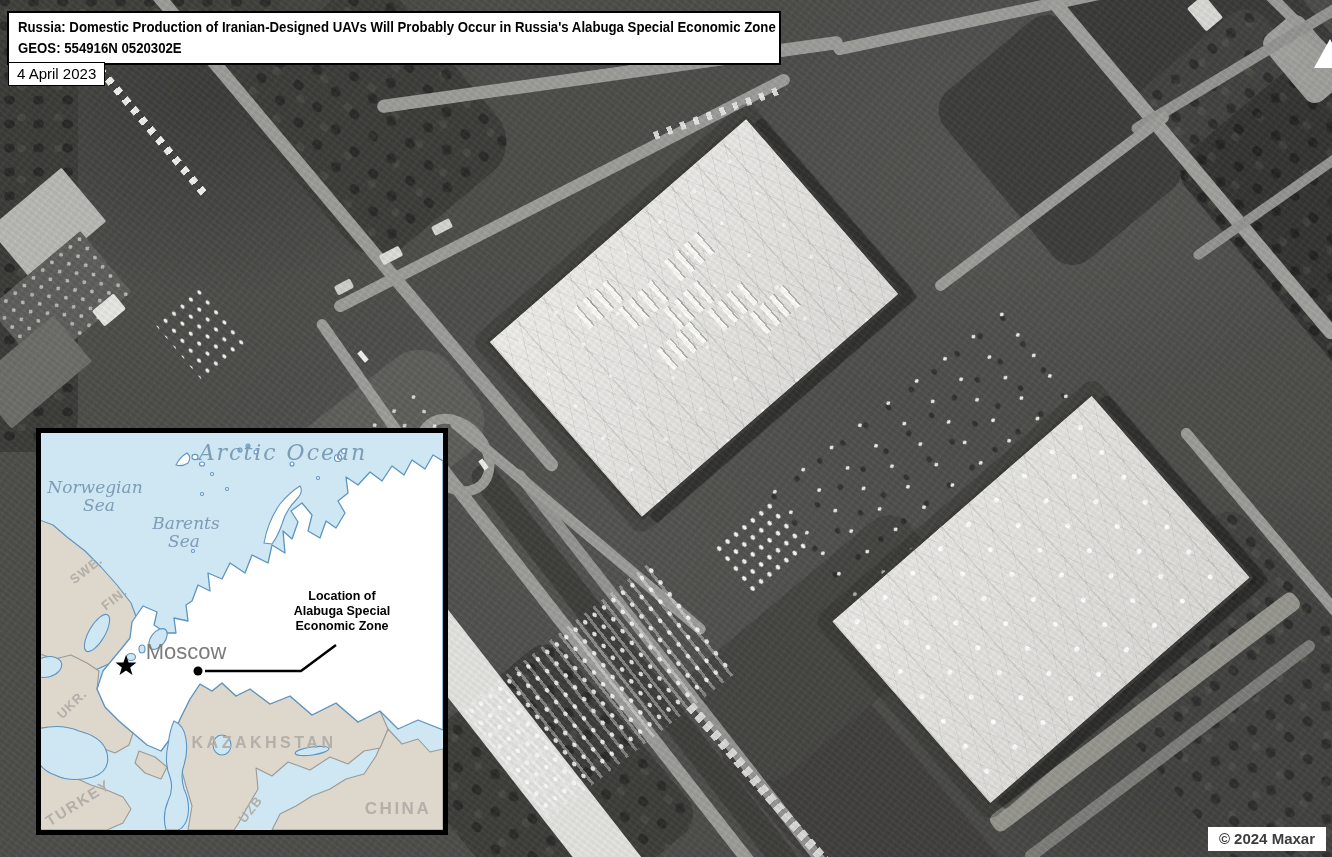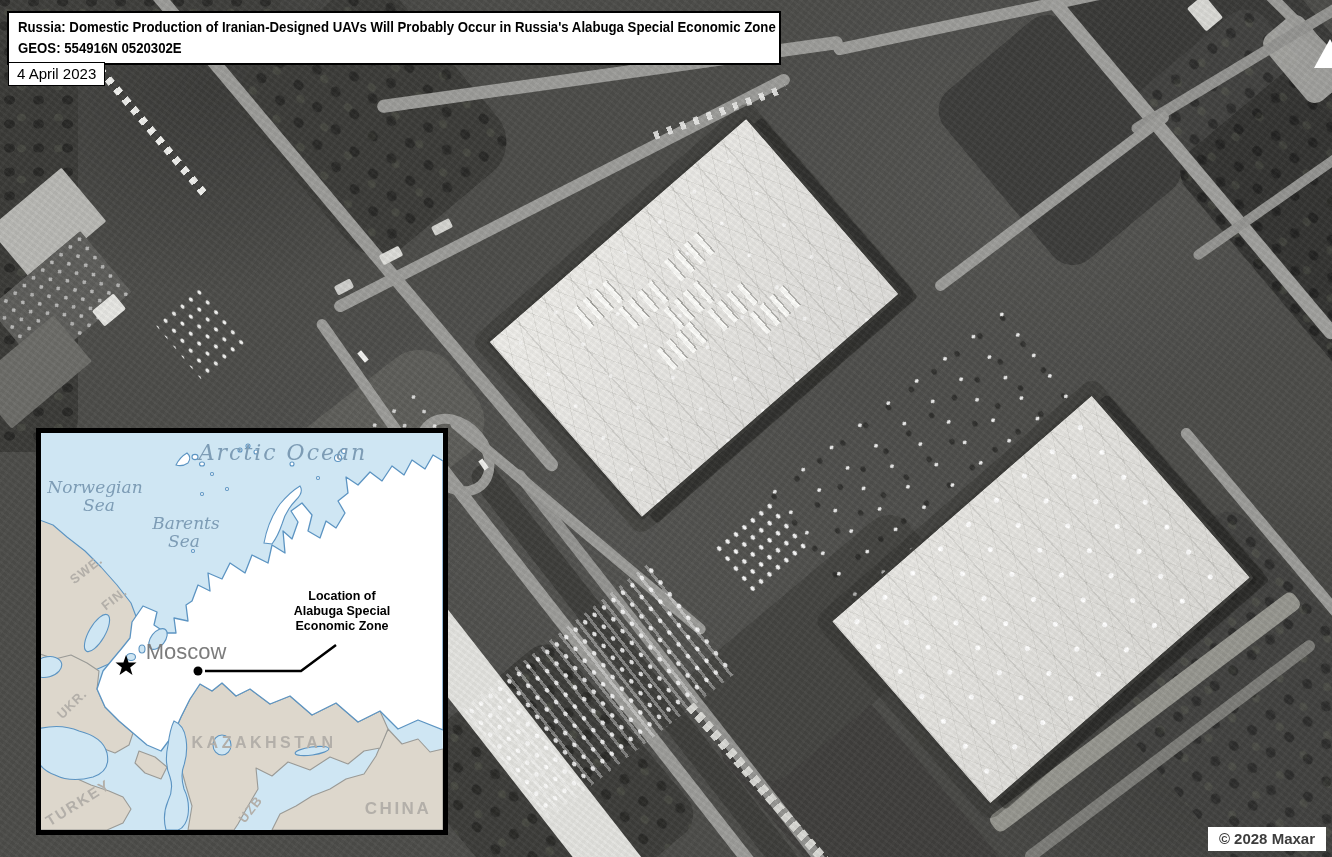--- a/index.html
+++ b/index.html
@@ -220,14 +220,14 @@
       <polygon fill="#000000" points="85,222 87.6,229.4 95.5,229.6 89.2,234.4 91.5,241.9 85,237.4 78.5,241.9 80.8,234.4 74.5,229.6 82.4,229.4"></polygon>
 
       <circle cx="157" cy="238" r="4.5" fill="#000000"></circle>
       <polyline points="164,238 260,238 295,212" fill="none" stroke="#000000" stroke-width="2.5"></polyline>
       <text class="callout" x="301" y="167" font-size="12.5" text-anchor="middle" fill="#000000">Location of</text>
       <text class="callout" x="301" y="182" font-size="12.5" text-anchor="middle" fill="#000000">Alabuga Special</text>
       <text class="callout" x="301" y="197" font-size="12.5" text-anchor="middle" fill="#000000">Economic Zone</text>
     </svg>
   </div>
 
-  <div class="credit-box">© 2028 Maxar</div>
+  <div class="credit-box">© 2024 Maxar</div>
 </div>
 
 </body></html>

